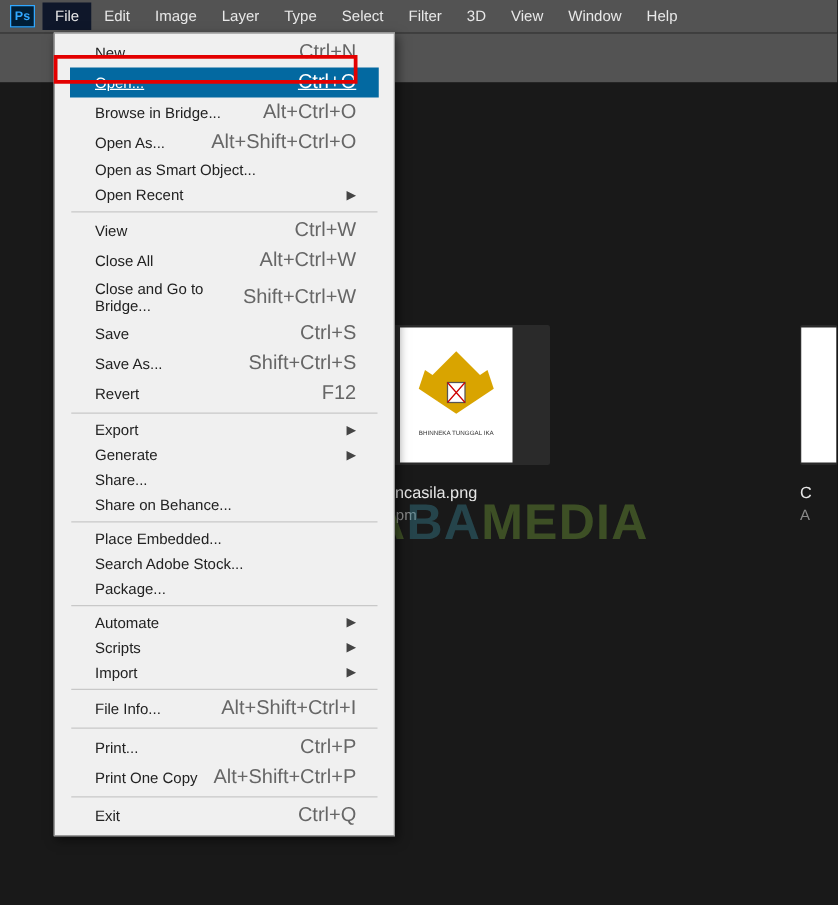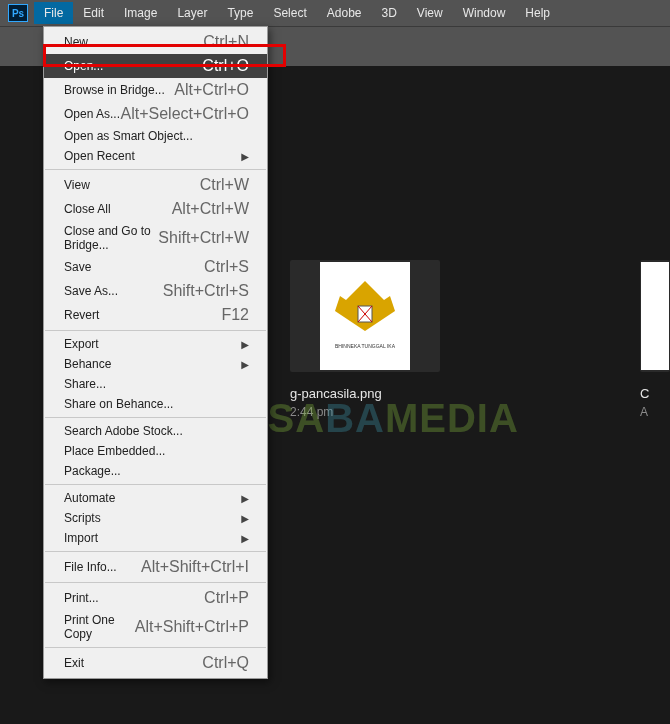--- a/index.html
+++ b/index.html
@@ -33,21 +33,21 @@
       justify-content: center;
       margin-right: 6px;
       border: 1px solid #31a8ff;
     }
     .menubar-item {
       padding: 4px 10px;
       cursor: default;
       color: #e8e8e8;
     }
     .menubar-item.active {
-      background: #0369a1;
+      background: #0f172a;
     }
     .toolbar-strip {
       height: 40px;
       background: #535353;
       border-top: 1px solid #3a3a3a;
     }
     .left-tool {
       position: absolute;
       left: 3px;
       top: 70px;
@@ -63,39 +63,40 @@
       width: 22px; height: 20px;
       background: #001e36; color: #31a8ff;
       font-weight: bold; font-size: 10px;
       display:flex;align-items:center;justify-content:center;
       border:1px solid #31a8ff;
     }
     .dropdown {
       position: absolute;
       left: 43px;
       top: 26px;
-      width: 225px;
+      width: 273px;
       background: #f0f0f0;
       color: #222;
       box-shadow: 2px 3px 8px rgba(0,0,0,0.5);
       border: 1px solid #9a9a9a;
-      padding: 3px 0;
+      padding: 3px 12px;
       z-index: 50;
     }
     .dropdown-row {
       display: flex;
       justify-content: space-between;
       align-items: center;
       padding: 3px 18px 3px 20px;
       font-size: 12px;
       cursor: default;
     }
     .dropdown-row.highlight {
-      background: #404040;
+      background: #0369a1;
       color: #fff;
+      text-decoration: underline;
     }
     .dropdown-row .shortcut {
       color: #666;
       font-size: 16px;
     }
     .dropdown-row.highlight .shortcut { color: #fff; margin-left: 48px; }
     .dropdown-row .arrow {
       font-size: 10px;
       color: #444;
     }
@@ -196,21 +197,21 @@
 
 <div class="menubar">
   <div class="ps-badge">Ps</div>
   <div id="menubar-items" style="display: flex;">
       <div class="menubar-item active">File</div>
       <div class="menubar-item">Edit</div>
       <div class="menubar-item">Image</div>
       <div class="menubar-item">Layer</div>
       <div class="menubar-item">Type</div>
       <div class="menubar-item">Select</div>
-      <div class="menubar-item">Adobe</div>
+      <div class="menubar-item">Filter</div>
       <div class="menubar-item">3D</div>
       <div class="menubar-item">View</div>
       <div class="menubar-item">Window</div>
       <div class="menubar-item">Help</div>
     </div>
 </div>
 <div class="toolbar-strip"></div>
 
 <div class="left-tool">
   <div class="ps-mini">Ps</div>
@@ -257,21 +258,21 @@
     <div class="dropdown-row highlight">
       <span>Open...</span>
       <span class="shortcut">Ctrl+O</span>
     </div>
     <div class="dropdown-row">
       <span>Browse in Bridge...</span>
       <span class="shortcut">Alt+Ctrl+O</span>
     </div>
     <div class="dropdown-row">
       <span>Open As...</span>
-      <span class="shortcut">Alt+Select+Ctrl+O</span>
+      <span class="shortcut">Alt+Shift+Ctrl+O</span>
     </div>
     <div class="dropdown-row">
       <span>Open as Smart Object...</span>
     </div>
     <div class="dropdown-row">
       <span>Open Recent</span>
       <span class="arrow">▶</span>
     </div>
     <div class="dropdown-sep"></div>
     <div class="dropdown-row">
@@ -297,35 +298,35 @@
     <div class="dropdown-row">
       <span>Revert</span>
       <span class="shortcut">F12</span>
     </div>
     <div class="dropdown-sep"></div>
     <div class="dropdown-row">
       <span>Export</span>
       <span class="arrow">▶</span>
     </div>
     <div class="dropdown-row">
-      <span>Behance</span>
+      <span>Generate</span>
       <span class="arrow">▶</span>
     </div>
     <div class="dropdown-row">
       <span>Share...</span>
     </div>
     <div class="dropdown-row">
       <span>Share on Behance...</span>
     </div>
     <div class="dropdown-sep"></div>
     <div class="dropdown-row">
+      <span>Place Embedded...</span>
+    </div>
+    <div class="dropdown-row">
       <span>Search Adobe Stock...</span>
-    </div>
-    <div class="dropdown-row">
-      <span>Place Embedded...</span>
     </div>
     <div class="dropdown-row">
       <span>Package...</span>
     </div>
     <div class="dropdown-sep"></div>
     <div class="dropdown-row">
       <span>Automate</span>
       <span class="arrow">▶</span>
     </div>
     <div class="dropdown-row">

